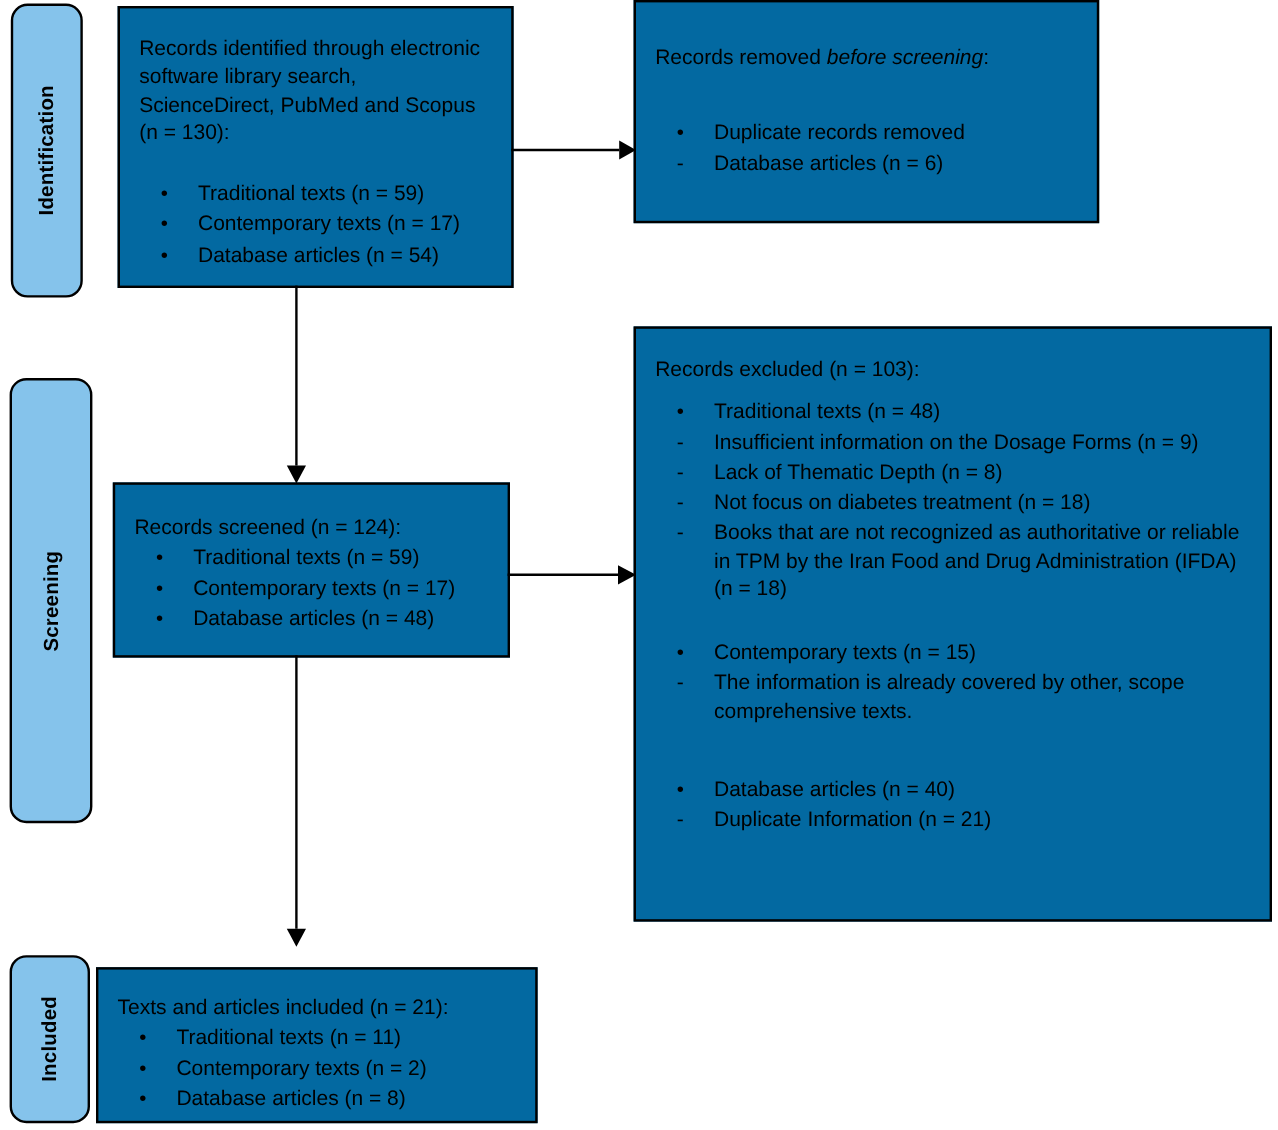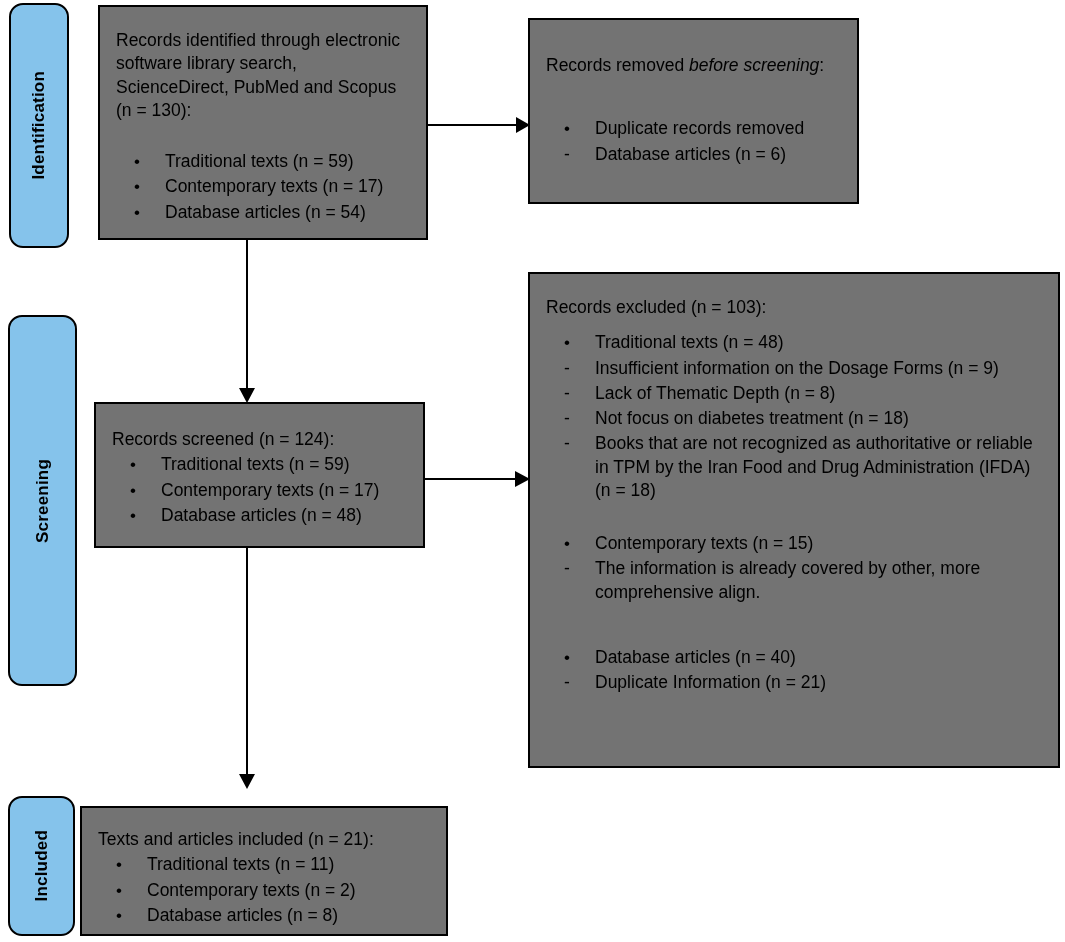--- a/index.html
+++ b/index.html
@@ -35,21 +35,21 @@
     transform: rotate(180deg);
     font-weight: bold;
     font-size: 17px;
     letter-spacing: 0.2px;
     white-space: nowrap;
     color: #000000;
   }
   
   .flow-box {
     position: absolute;
-    background: #737373;
+    background: #0369a1;
     border: 2.5px solid #000000;
     box-sizing: border-box;
     padding: 10px 14px;
   }
   .box-title {
     font-size: 17.5px;
     line-height: 1.33;
     margin: 0;
   }
   .box-title .ital { font-style: italic; }
@@ -104,21 +104,21 @@
   <div class="flow-box" style="left:98px; top:5px; width:330px; height:235px; padding:22px 14px 10px 16px;">
     <p class="box-title">Records identified through electronic software library search, ScienceDirect, PubMed and Scopus (n = 130):</p>
     <div class="spacer-md"></div>
     <ul class="bullet-list">
       <li><span class="mk dot"></span><span>Traditional texts (n = 59)</span></li>
       <li><span class="mk dot"></span><span>Contemporary texts (n = 17)</span></li>
       <li><span class="mk dot"></span><span>Database articles (n = 54)</span></li>
     </ul>
   </div>
 
-  <div class="flow-box" style="left:528px; top:18px; width:331px; height:186px; padding:34px 14px 28px 16px;">
+  <div class="flow-box" style="left:528px; top:0; width:388px; height:186px; padding:34px 14px 28px 16px;">
     <p class="box-title"><span>Records removed </span><span class="ital">before screening</span><span>:</span></p>
     <div class="spacer-lg"></div>
     <ul class="bullet-list">
       <li><span class="mk dot"></span><span>Duplicate records removed</span></li>
       <li><span class="mk dash"></span><span>Database articles (n = 6)</span></li>
     </ul>
   </div>
 
   <div class="flow-box" style="left:94px; top:402px; width:331px; height:146px; padding:24px 14px 10px 16px;">
     <p class="box-title">Records screened (n = 124):</p>
@@ -135,21 +135,21 @@
     <ul class="bullet-list">
       <li><span class="mk dot"></span><span>Traditional texts (n = 48)</span></li>
       <li><span class="mk dash"></span><span>Insufficient information on the Dosage Forms (n = 9)</span></li>
       <li><span class="mk dash"></span><span>Lack of Thematic Depth (n = 8)</span></li>
       <li><span class="mk dash"></span><span>Not focus on diabetes treatment (n = 18)</span></li>
       <li><span class="mk dash"></span><span>Books that are not recognized as authoritative or reliable in TPM by the Iran Food and Drug Administration (IFDA) (n = 18)</span></li>
     </ul>
     <div class="spacer-md"></div>
     <ul class="bullet-list">
       <li><span class="mk dot"></span><span>Contemporary texts (n = 15)</span></li>
-      <li><span class="mk dash"></span><span>The information is already covered by other, more comprehensive align.</span></li>
+      <li><span class="mk dash"></span><span>The information is already covered by other, scope comprehensive texts.</span></li>
     </ul>
     <div class="spacer-lg"></div>
     <ul class="bullet-list">
       <li><span class="mk dot"></span><span>Database articles (n = 40)</span></li>
       <li><span class="mk dash"></span><span>Duplicate Information (n = 21)</span></li>
     </ul>
   </div>
 
   <div class="flow-box" style="left:80px; top:806px; width:368px; height:130px; padding:20px 14px 10px 16px;">
     <p class="box-title">Texts and articles included (n = 21):</p>

